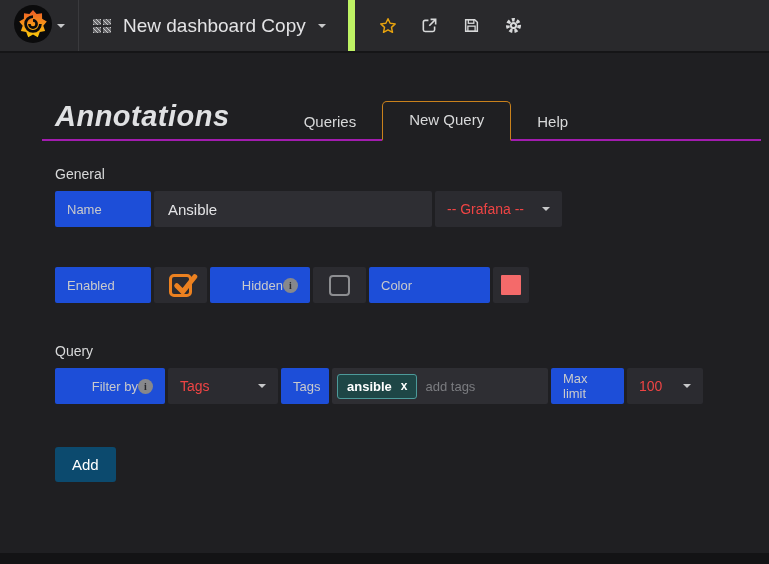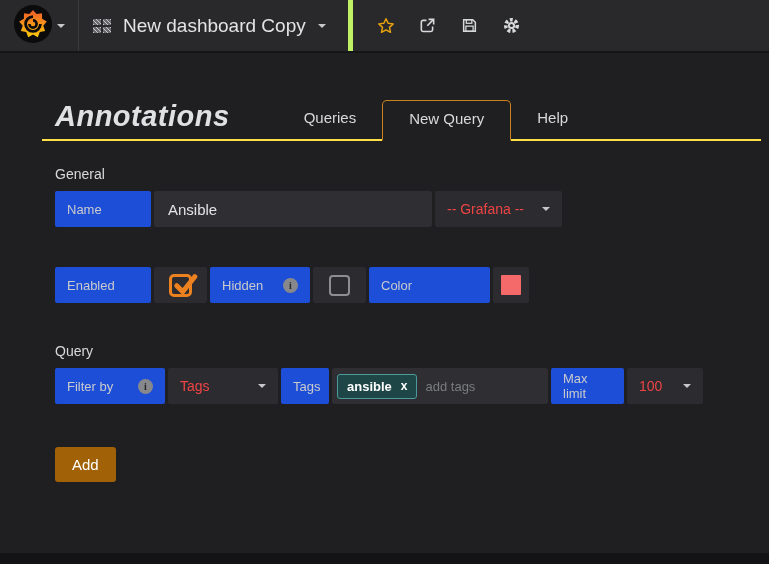--- a/index.html
+++ b/index.html
@@ -15,38 +15,38 @@
   .navbar {
     height:53px; background:#29292c; display:flex; align-items:stretch;
     border-bottom:2px solid #151517;
   }
   .logo-section {
     width:79px; display:flex; align-items:center; justify-content:center;
     gap:4px; border-right:1px solid #3a3a3d; cursor:pointer;
   }
   .dash-section {
     display:flex; align-items:center; gap:12px; padding:0 22px 0 14px;
-    border-right:5px solid #bef264; cursor:pointer;
+    border-right:7px solid #bef264; cursor:pointer;
   }
   .dash-title { font-size:19px; color:#e3e3e5; }
   .grid-icon { display:grid; grid-template-columns:8px 8px; grid-template-rows:6px 6px; gap:2px; }
   .grid-icon span {
     background:repeating-linear-gradient(45deg,#c9c9c9 0 1px,#6a6a6e 1px 3px);
   }
   .caret {
     width:0; height:0; border-left:4px solid transparent; border-right:4px solid transparent;
     border-top:4px solid #c7c8c9; display:inline-block;
   }
   .nav-actions { display:flex; align-items:center; gap:20px; padding-left:22px; }
   .nav-icon-btn { width:22px; height:22px; display:flex; align-items:center; justify-content:center; cursor:pointer; }
 
   
   .page-header {
-    margin:47px 8px 0 42px; display:flex; 
-    border-bottom:2px solid #fde047;
+    margin:47px 8px 0 42px; display:flex; align-items:flex-end;
+    border-bottom:2px solid #a21caf;
   }
   .page-title {
     font-size:29px; font-style:italic; color:#e0e1e3; padding:0 48px 6px 13px;
     letter-spacing:0.5px;
   }
   .tab {
     font-size:15px; color:#d8d9da; padding:9px 26px 11px 26px; cursor:pointer;
     margin-bottom:-2px;
   }
   .tab.active {
@@ -56,21 +56,21 @@
 
   
   .content { padding-left:55px; }
   .section-label { font-size:14px; color:#d8d9da; margin-top:25px; margin-bottom:9px; }
   .form-row { display:flex; gap:3px; height:36px; align-items:stretch; margin-bottom:4px; }
   .gap-row { margin-top:40px; }
   .lbl {
     background:#1d4ed8; color:#c9cacc; font-size:13px; display:flex; align-items:center;
     padding:0 12px; border-radius:2px;
   }
-  .lbl-split { justify-content:space-between; }
+  .lbl-split { justify-content:flex-end; }
   .inp {
     background:#2e2e33; border:none; color:#e3e3e5; font-size:15px; padding:0 14px;
     border-radius:2px; outline:none; font-family:"Liberation Sans", sans-serif;
   }
   .inp::placeholder { color:#7b7c80; }
   .sel {
     background:#2b2b30; color:#ef4444; font-size:14px; display:flex; align-items:center;
     justify-content:space-between; padding:0 12px; border-radius:2px; cursor:pointer;
   }
   .chk-box { width:53px; background:#2b2b30; display:flex; align-items:center; justify-content:center; border-radius:2px; cursor:pointer; }
@@ -95,21 +95,21 @@
     background:#1e4646; border:1px solid #4d9a9a; border-radius:3px; color:#fff;
     font-size:13px; font-weight:bold; padding:4px 9px; display:flex; gap:9px; align-items:center;
     cursor:pointer; white-space:nowrap;
   }
   .tag-remove { font-size:12px; }
   .tags-ghost-input { background:transparent; border:none; outline:none; width:90px;
     color:#e3e3e5; font-size:13px; font-family:"Liberation Sans", sans-serif; }
   .tags-ghost-input::placeholder { color:#7b7c80; }
 
   .add-btn {
-    margin-top:39px; background:#a16207; color:#fff; font-size:15px; border:none;
+    margin-top:39px; background:#0c4a6e; color:#fff; font-size:15px; border:none;
     padding:9px 17px; border-radius:3px; cursor:pointer; font-family:"Liberation Sans", sans-serif;
   }
 
   .bottom-strip { position:absolute; bottom:0; left:0; width:100%; height:11px; background:#131315; }
 
   
   .w-name { width:96px; } .w-nameinput { width:278px; } .w-ds { width:96px; } .w-dssel { width:127px; }
   .w-enabled { width:96px; } .w-hidden { width:100px; } .w-color { width:121px; }
   .w-filter { width:110px; } .w-filtersel { width:110px; } .w-tagslbl { width:48px; }
   .w-maxlimit { width:73px; } .w-maxsel { width:76px; }

